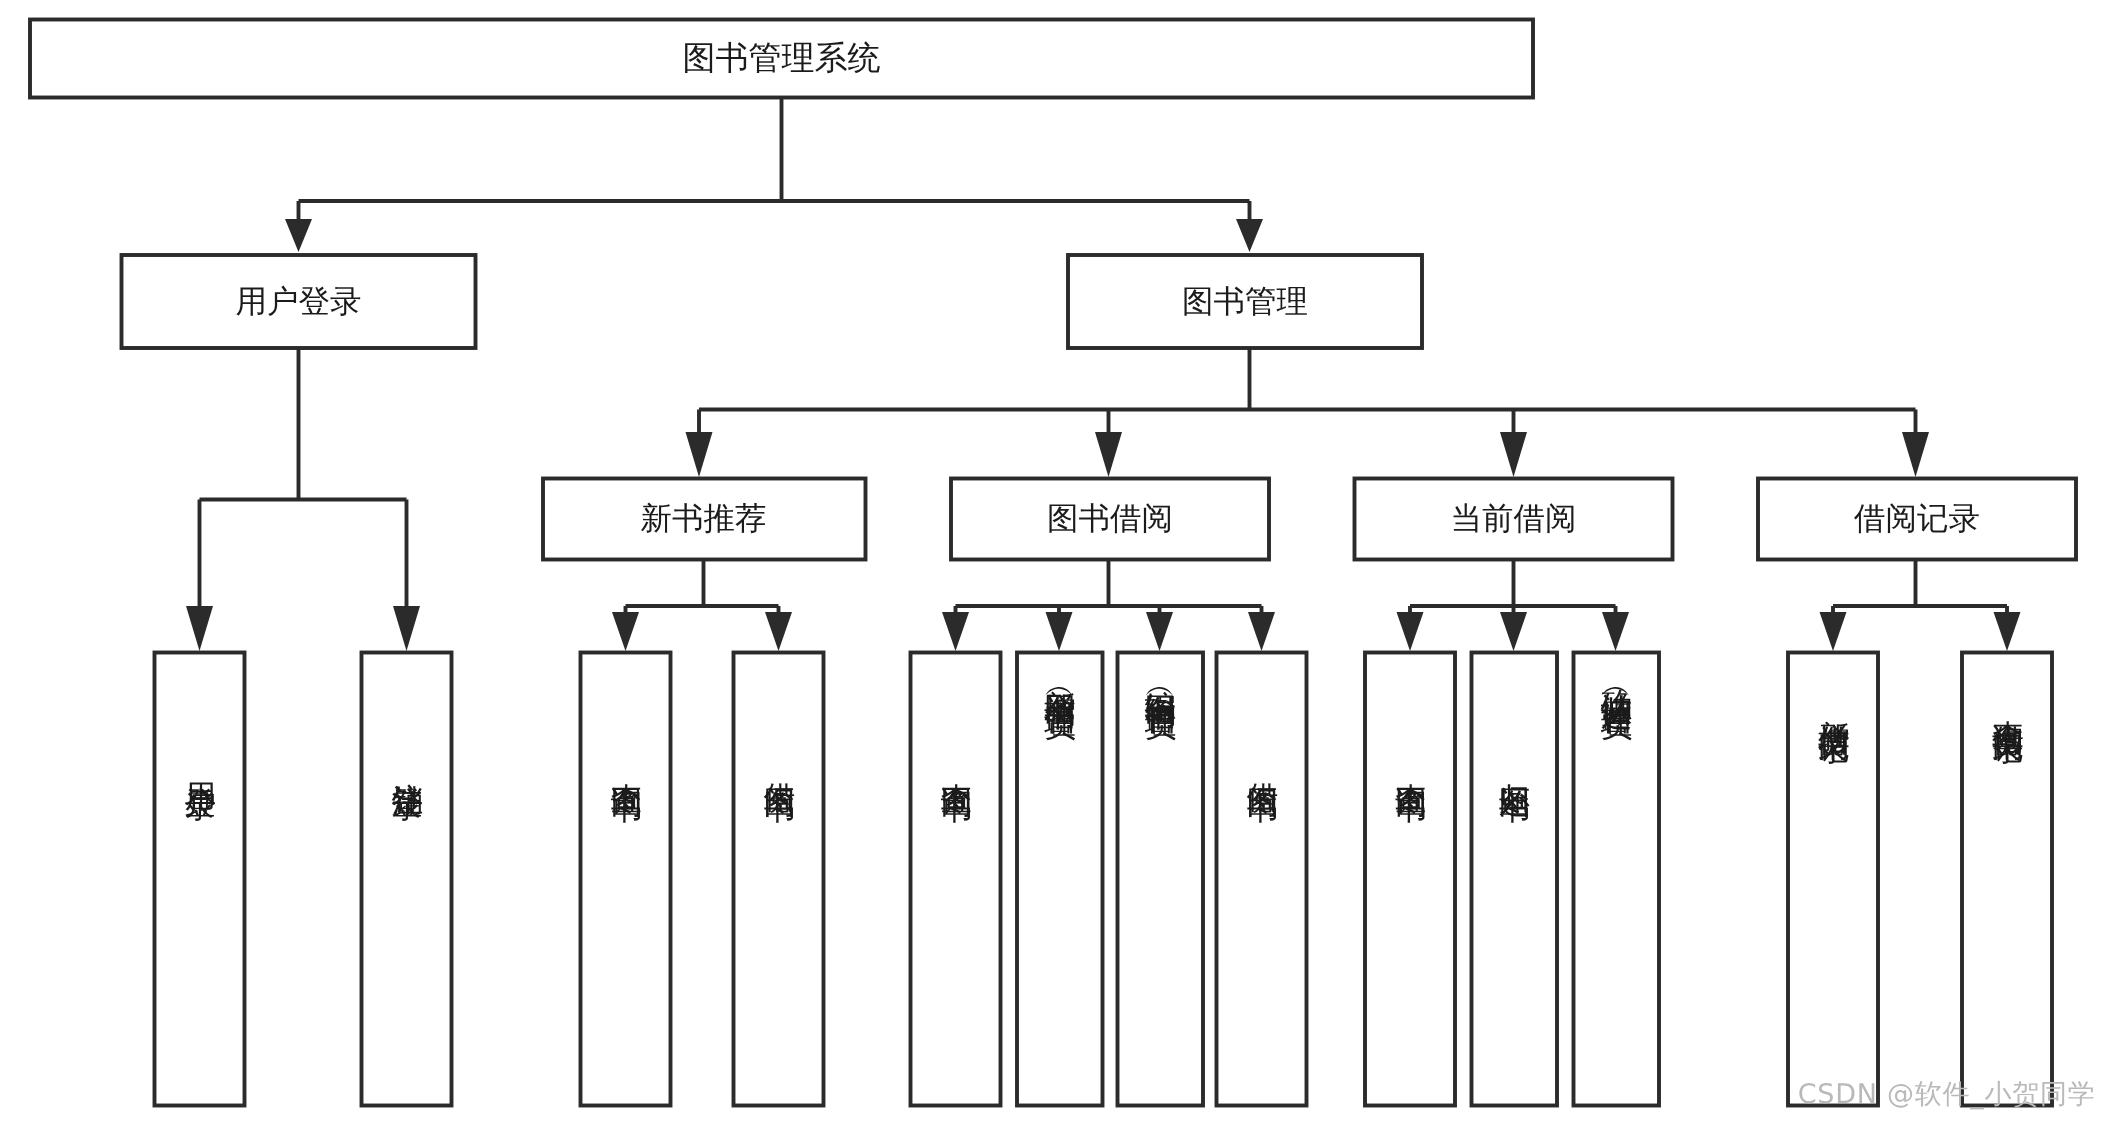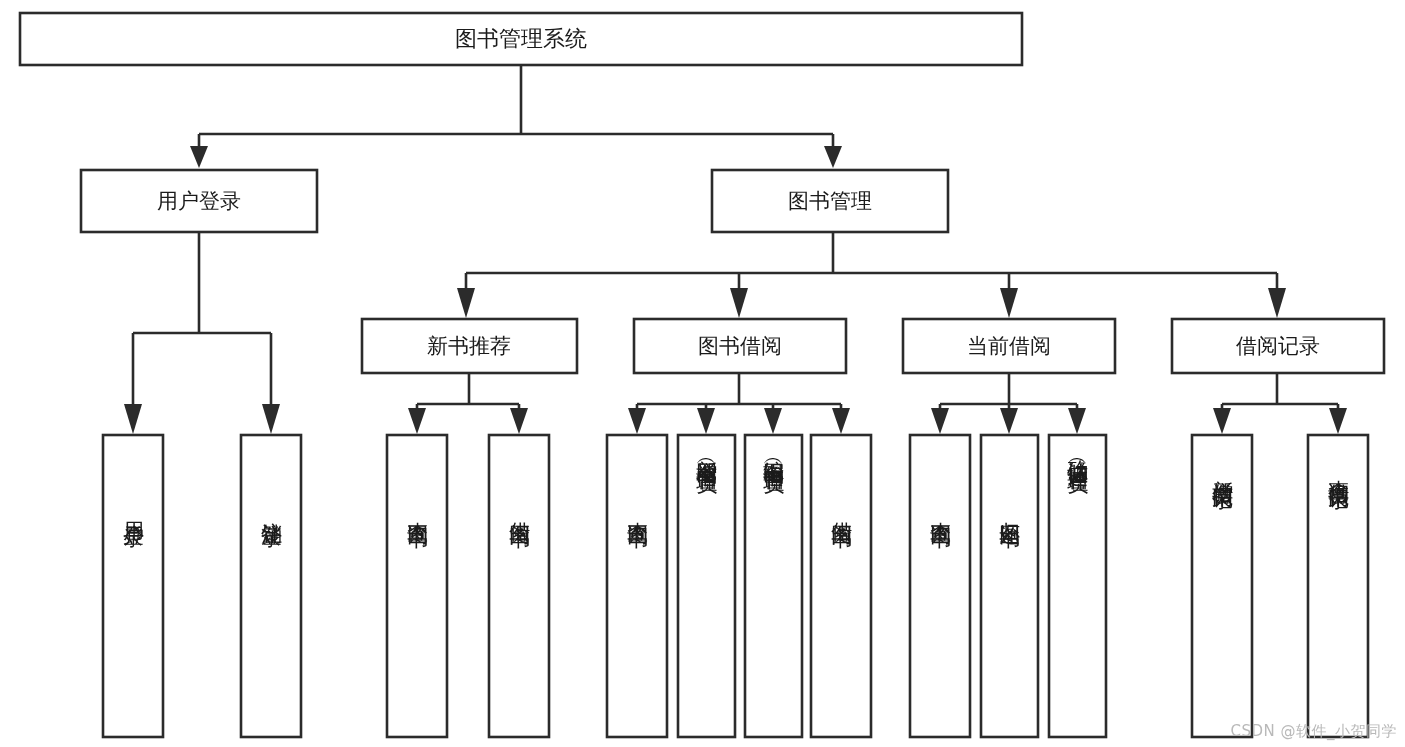--- a/index.html
+++ b/index.html
@@ -69,21 +69,21 @@
     white-space: nowrap;
     transform: translateX(-50%);
     text-align: center;
     pointer-events: none;
   }
   .watermark {
     position: absolute;
     right: 8px;
     bottom: 6px;
     font-family: "DejaVu Sans", "Liberation Sans", sans-serif;
-    font-size: 15px;
+    font-size: 18px;
     color: #b9b9b9;
     white-space: nowrap;
     letter-spacing: 0.5px;
   }
 </style>
 </head>
 <body>
 
 <div id="diagram-root">
 

